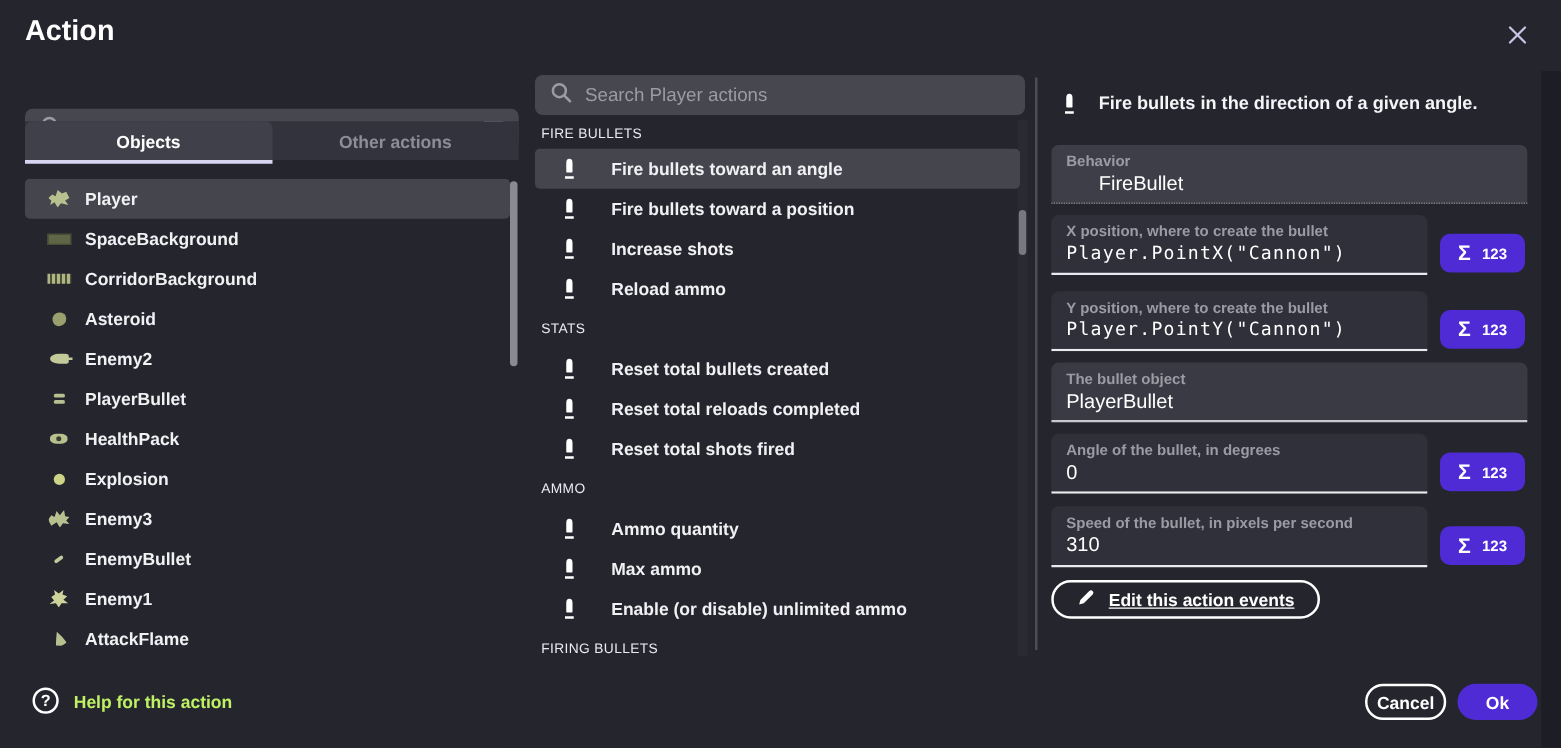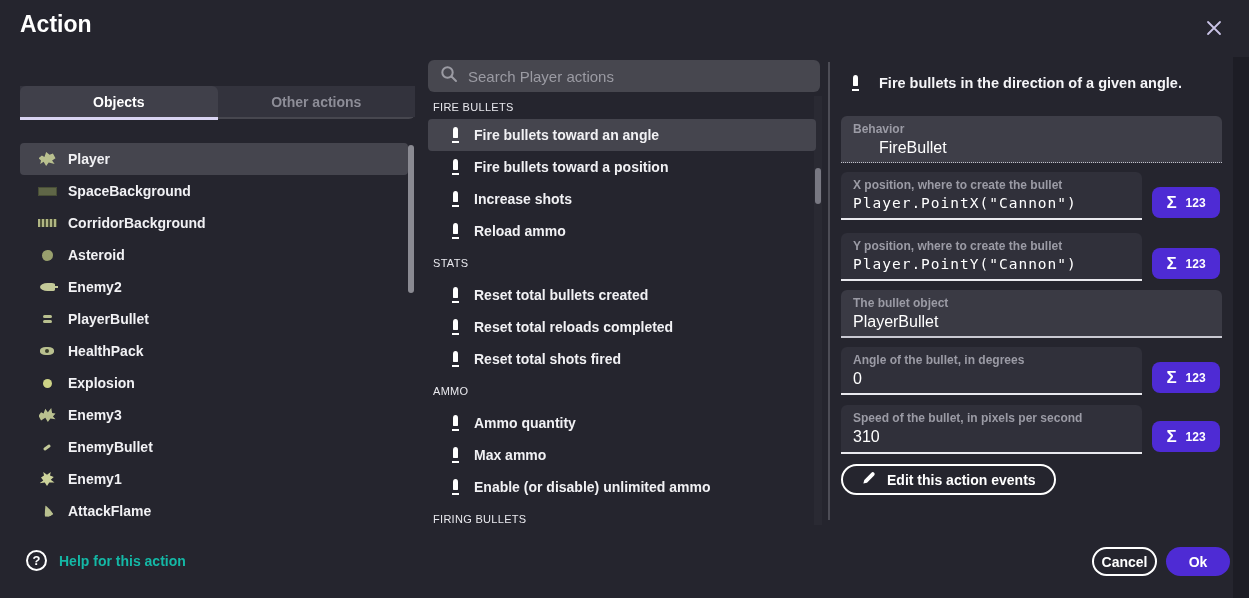--- a/index.html
+++ b/index.html
@@ -16,21 +16,21 @@
   
   .searchbar { position:absolute; top:60px; height:32px; background:#47474f; border-radius:6px; display:flex; align-items:center; padding:0 12px; gap:10px; }
   .searchbar input { flex:1; background:transparent; border:none; outline:none; color:#e8e8ec; font-size:15px; font-family:"Liberation Sans", sans-serif; }
   .searchbar input::placeholder { color:#9b9ba3; }
   .sb-left { left:20px; width:395px;margin-top:27px; }
   .sb-mid  { left:428px; width:392px; }
   .filter-icon { width:16px; display:flex; flex-direction:column; align-items:center; gap:3px; }
   .filter-icon i { display:block; height:2px; background:#d6d1ee; border-radius:1px; }
   .filter-icon i:nth-child(1){ width:16px; } .filter-icon i:nth-child(2){ width:11px; } .filter-icon i:nth-child(3){ width:6px; }
   
-  .tabbar { position:absolute; left:20px; top:86px; width:395px; height:31px; background:#33333d; display:flex;justify-content:flex-end; }
+  .tabbar { position:absolute; left:20px; top:97px; width:395px; height:31px; background:#33333d; display:flex;justify-content:flex-end; }
   .tab { width:50%; height:100%; display:flex; align-items:center; justify-content:center; font-size:14px; font-weight:700; color:#8d8d97; cursor:pointer; }
   .tab.selected { background:#40404a; color:#fff; border-radius:6px 6px 0 0; position:relative; }
   .tab.selected::after { content:""; position:absolute; left:0; bottom:-3px; width:100%; height:3px; background:#d9d4f2; }
   
   .obj-list { position:absolute; left:20px; top:143px; width:388px; height:385px; overflow:hidden; }
   .obj-row { position:absolute; left:0; width:388px; height:32px; display:flex; align-items:center; gap:10px; padding-left:16px; border-radius:4px; cursor:pointer; }
   .obj-row.selected { background:#45454e; }
   .obj-row .lbl { font-size:14px; font-weight:700; color:#f1f1f4; }
   .sprite { width:22px; height:18px; display:flex; align-items:center; justify-content:center; flex-shrink:0; }
   .sprite i { display:block; }
@@ -48,21 +48,21 @@
   .i-healthpack::after { content:""; position:absolute; width:4px; height:4px; background:#3a3e2a; border-radius:50%; }
   .i-explosion i { width:9px; height:9px; background:#ced487; border-radius:50%; }
   .i-enemy3 i { width:17px; height:14px; background:#b9c08f; clip-path:polygon(0% 55%,15% 30%,30% 40%,40% 5%,55% 30%,75% 0%,80% 35%,100% 40%,85% 60%,100% 80%,70% 75%,55% 100%,40% 70%,15% 90%); }
   .i-ebullet i { width:8px; height:3px; background:#c3c998; border-radius:2px; transform:rotate(-35deg); }
   .i-enemy1 i { width:15px; height:14px; background:#cdd39b; clip-path:polygon(10% 40%,30% 25%,25% 0%,50% 20%,75% 0%,70% 25%,95% 35%,75% 55%,100% 75%,65% 75%,50% 100%,35% 75%,0% 80%,25% 60%); }
   .i-flame i { width:9px; height:12px; background:#b9c08f; clip-path:polygon(50% 0%,80% 45%,100% 90%,50% 100%,0% 85%,25% 40%); transform:rotate(-20deg); }
   
   .act-list { position:absolute; left:428px; top:94px; width:392px; height:431px; overflow:hidden; }
   .group-header { position:absolute; left:5px; width:380px; height:25px; display:flex; align-items:center; font-size:11px; font-weight:400; letter-spacing:0.3px; color:#e9e9ee; }
   .group-header.gh32 { height:32px; }
-  .act-row { position:absolute; left:0; width:388px; height:32px; display:flex; align-items:center; gap:15px; padding-left:24px; border-radius:4px; cursor:pointer; }
+  .act-row { position:absolute; left:0; width:388px; height:32px; display:flex; align-items:center; gap:30px; padding-left:24px; border-radius:4px; cursor:pointer; }
   .act-row.selected { background:#45454e; }
   .act-row .lbl { font-size:14px; font-weight:700; color:#f1f1f4; }
   .bullet-icon { position:relative; width:7px; height:16px; flex-shrink:0; }
   .bullet-icon::before { content:""; position:absolute; top:0; left:1px; width:5px; height:11px; background:#fff; border-radius:50% 50% 10% 10% / 30% 30% 6% 6%; }
   .bullet-icon::after { content:""; position:absolute; bottom:0; left:0; width:7px; height:2px; background:#fff; }
   
   .scroll-thumb { position:absolute; border-radius:3px; cursor:pointer; }
   .thumb-left { left:408px; top:145px; width:6px; height:148px; background:#8a8a92; }
   .thumb-mid  { left:815px; top:168px; width:6px; height:36px; background:#787882; }
   .track-mid  { position:absolute; left:814px; top:96px; width:8px; height:429px; background:#2a2a33; }
@@ -82,25 +82,25 @@
   .f-x   { left:841px; top:172px; width:301px; height:48px; }
   .f-y   { left:841px; top:233px; width:301px; height:48px; }
   .f-obj { left:841px; top:290px; width:381px; height:48px; }
   .f-ang { left:841px; top:347px; width:301px; height:48px; }
   .f-spd { left:841px; top:405px; width:301px; height:49px; }
   .sigma-btn { position:absolute; width:68px; height:31px; background:#4e2bd4; border-radius:8px; display:flex; align-items:center; justify-content:center; gap:9px; color:#fff; cursor:pointer; }
   .sigma-btn .sg { font-size:17px; font-weight:700; line-height:1; }
   .sigma-btn .s123 { font-size:12px; font-weight:700; }
   .sg-x { left:1152px; top:187px; } .sg-y { left:1152px; top:248px; }
   .sg-a { left:1152px; top:362px; } .sg-s { left:1152px; top:421px; }
-  .edit-btn { position:absolute; left:841px; top:464px; height:31px; padding:0 18px; border:2px solid #fff; border-radius:16px; background:transparent; display:flex; align-items:center; gap:11px; color:#fff; font-size:14px; font-weight:700; cursor:pointer; font-family:"Liberation Sans",sans-serif; }
+  .edit-btn { position:absolute; left:841px; top:464px; height:31px; padding:0 18px; border:2px solid #fff; border-radius:16px; background:transparent; display:flex; align-items:center; gap:11px; color:#fff; font-size:14px; font-weight:700; cursor:pointer; font-family:"Liberation Sans",sans-serif;text-decoration:underline; }
   
   .help-link { position:absolute; left:26px; top:550px; display:flex; align-items:center; gap:12px; cursor:pointer; }
   .help-icon { width:21px; height:21px; border:2px solid #fff; border-radius:50%; display:flex; align-items:center; justify-content:center; font-size:13px; font-weight:700; color:#fff; }
-  .help-link .lbl { font-size:14px; font-weight:700; color:#14b8a6; }
+  .help-link .lbl { font-size:14px; font-weight:700; color:#bef264; }
   .btn { position:absolute; top:547px; height:29px; border-radius:15px; display:flex; align-items:center; justify-content:center; font-size:14px; font-weight:700; cursor:pointer; font-family:"Liberation Sans",sans-serif; }
   .btn-cancel { left:1092px; width:65px; background:transparent; border:2px solid #fff; color:#fff; }
   .btn-ok { left:1166px; width:64px; background:#4e2bd4; border:none; color:#fff; }
 </style>
 </head>
 <body>
 
 <div class="dlg-title">Action</div>
 <div class="close-btn">
   <svg width="20" height="20" viewBox="0 0 20 20">

